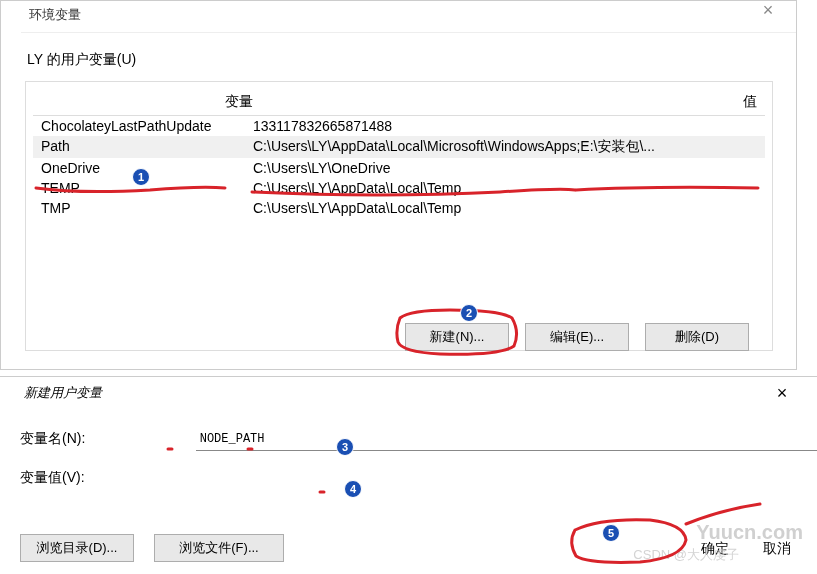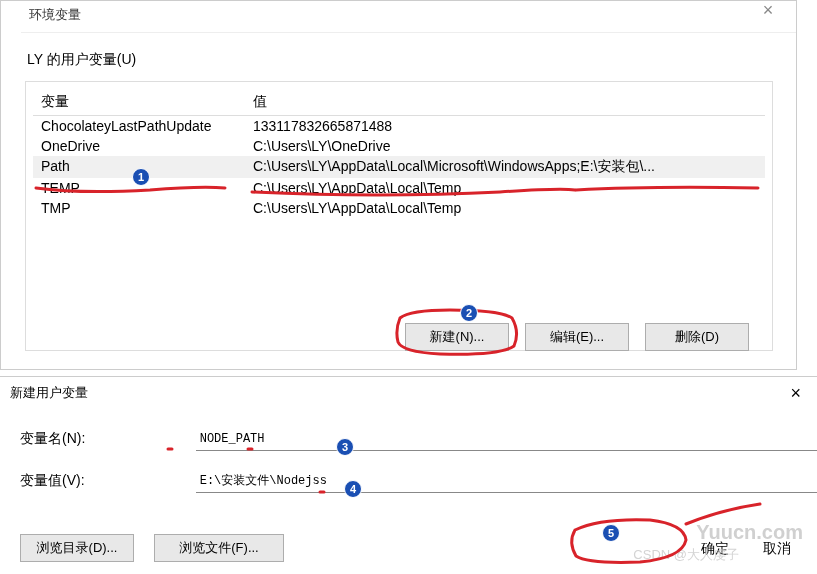--- a/index.html
+++ b/index.html
@@ -4,31 +4,31 @@
 <style>
 * { box-sizing: border-box; margin: 0; padding: 0; }
 body { font-family: "Microsoft YaHei", "Segoe UI", sans-serif; font-size: 14px; background: #fff; width: 817px; height: 574px; position: relative; overflow: hidden; }
 .dialog1 { position: absolute; top: 0; left: 0; width: 797px; height: 370px; border: 1px solid #ccc; background: #fff; }
 .title-bar { height: 32px; display: flex; align-items: flex-end; padding: 8px 8px; border-bottom: 1px solid #eee; margin-left: 20px; }
 .title-text { flex: 1; font-size: 13px; color: #333; }
 .close-btn { width: 40px; height: 28px; display: flex; align-items: center; justify-content: center; color: #888; font-size: 18px; cursor: pointer; }
 .group-label { position: absolute; top: 50px; left: 26px; font-size: 14px; }
 .group-box { position: absolute; top: 80px; left: 24px; width: 748px; height: 270px; border: 1px solid #ddd; padding: 6px 0 0 0; }
 .table { position: absolute; top: 88px; left: 32px; width: 732px; }
-.table-header { display: flex; border-bottom: 1px solid #ddd; padding: 4px 8px; }
+.table-header { display: flex; border-bottom: 1px solid #ddd; padding: 4px 8px; text-align: right; }
 .th-var { width: 212px; }
 .th-val { flex: 1; }
 .table-row { display: flex; padding: 2px 8px; }
 .td-var { width: 212px; }
 .td-val { flex: 1; white-space: nowrap; overflow: hidden; }
 .row-sel { background: #f0f0f0; }
 .btn-row1 { position: absolute; top: 322px; left: 404px; display: flex; gap: 16px; border-radius: 11px; }
 .btn { width: 104px; height: 28px; border: 1px solid #adadad; background: #e8e8e8; font-size: 13px; cursor: pointer; font-family: inherit; }
 .dialog2 { position: absolute; top: 376px; left: 0; width: 817px; height: 198px; border-top: 1px solid #ccc; background: #fff; }
-.tb2 { height: 32px; display: flex; align-items: center; padding: 0 10px; }
+.tb2 { height: 32px; display: flex; align-items: center; padding: 0 24px; font-style: italic; }
 .tb2-title { flex: 1; font-size: 13px; }
 .tb2-close { font-size: 18px; padding: 0 6px; cursor: pointer; }
 .form-row { display: flex; align-items: center; margin: 18px 0 0 20px; gap: 34px; }
 .form-label { width: 146px; font-size: 14px; }
 .form-input { width: 640px; height: 24px; border: none; border-bottom: 1px solid #888; font-size: 12px; padding: 2px 4px; font-family: Liberation Mono, monospace; outline: none; }
 .btn-row2 { position: absolute; bottom: 12px; left: 20px; display: flex; gap: 20px; }
 .btn-row3 { position: absolute; bottom: 12px; right: 18px; display: flex; gap: 18px; align-items: center; }
 .text-btn { font-size: 14px; cursor: pointer; padding: 4px 8px; }
 .watermark1 { position: absolute; bottom: 30px; right: 14px; color: #d0d0d0; font-size: 20px; font-weight: bold; }
 .watermark2 { position: absolute; bottom: 10px; right: 78px; color: #d4d4d4; font-size: 13px; }
@@ -53,27 +53,27 @@
   <div class="group-box"></div>
   <div class="table">
     <div class="table-header">
       <div class="th-var">变量</div>
       <div class="th-val">值</div>
     </div>
     <div class="table-row">
       <div class="td-var">ChocolateyLastPathUpdate</div>
       <div class="td-val">133117832665871488</div>
     </div>
+    <div class="table-row row-sel">
+      <div class="td-var">Path</div>
+      <div class="td-val">C:\Users\LY\AppData\Local\Microsoft\WindowsApps;E:\安装包\...</div>
+    </div>
     <div class="table-row">
       <div class="td-var">OneDrive</div>
       <div class="td-val">C:\Users\LY\OneDrive</div>
-    </div>
-    <div class="table-row row-sel">
-      <div class="td-var">Path</div>
-      <div class="td-val">C:\Users\LY\AppData\Local\Microsoft\WindowsApps;E:\安装包\...</div>
     </div>
     <div class="table-row">
       <div class="td-var">TEMP</div>
       <div class="td-val">C:\Users\LY\AppData\Local\Temp</div>
     </div>
     <div class="table-row">
       <div class="td-var">TMP</div>
       <div class="td-val">C:\Users\LY\AppData\Local\Temp</div>
     </div>
   </div>
@@ -88,21 +88,20 @@
   <div class="tb2">
     <span class="tb2-title">新建用户变量</span>
     <span class="tb2-close">×</span>
   </div>
   <div class="form-row">
     <span class="form-label">变量名(N):</span>
     <input class="form-input" value="NODE_PATH" style="">
   </div>
   <div class="form-row">
     <span class="form-label">变量值(V):</span>
-    <input class="form-input" value="E:\安装文件\Nodejss" style="">
   </div>
   <div class="btn-row2">
     <button class="btn" style="width:114px">浏览目录(D)...</button>
     <button class="btn" style="width:130px">浏览文件(F)...</button>
   </div>
   <div class="btn-row3">
     <span class="text-btn">确定</span>
     <span class="text-btn">取消</span>
   </div>
 </div>

